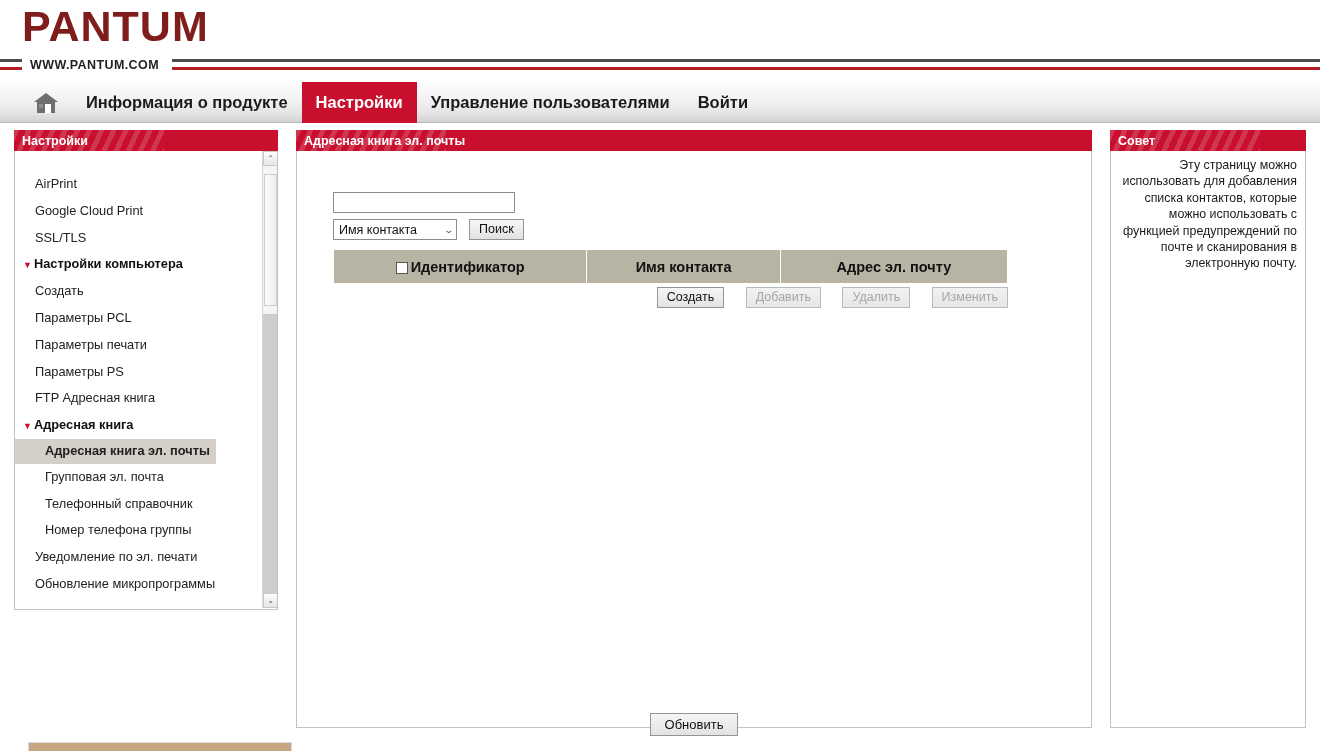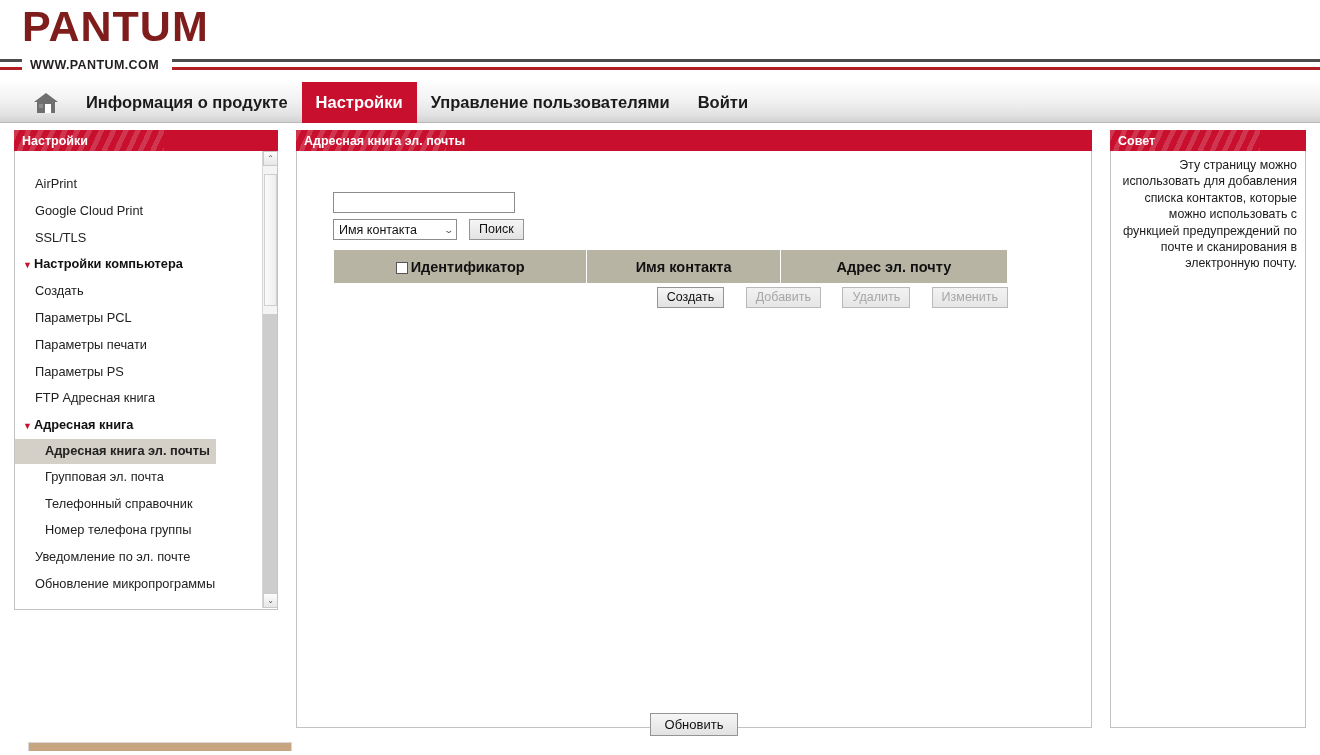--- a/index.html
+++ b/index.html
@@ -245,21 +245,21 @@
         <div class="menu-item group">
           <span class="tri">▼</span>
           <span>Адресная книга</span>
         </div>
         <div style="padding-left:0">
           <div class="menu-item child selected">Адресная книга эл. почты</div>
         </div>
         <div class="menu-item child">Групповая эл. почта</div>
         <div class="menu-item child">Телефонный справочник</div>
         <div class="menu-item child">Номер телефона группы</div>
-        <div class="menu-item">Уведомление по эл. почте</div>
+        <div class="menu-item">Уведомление по эл. печати</div>
         <div class="menu-item">Обновление микропрограммы</div>
       </div>
       <div class="sb">
         <div class="sb-track">
           <div class="sb-thumb"></div>
           <div class="sb-lower"></div>
         </div>
         <div class="sb-btn sb-up">⌃</div>
         <div class="sb-btn sb-down">⌄</div>
       </div>

